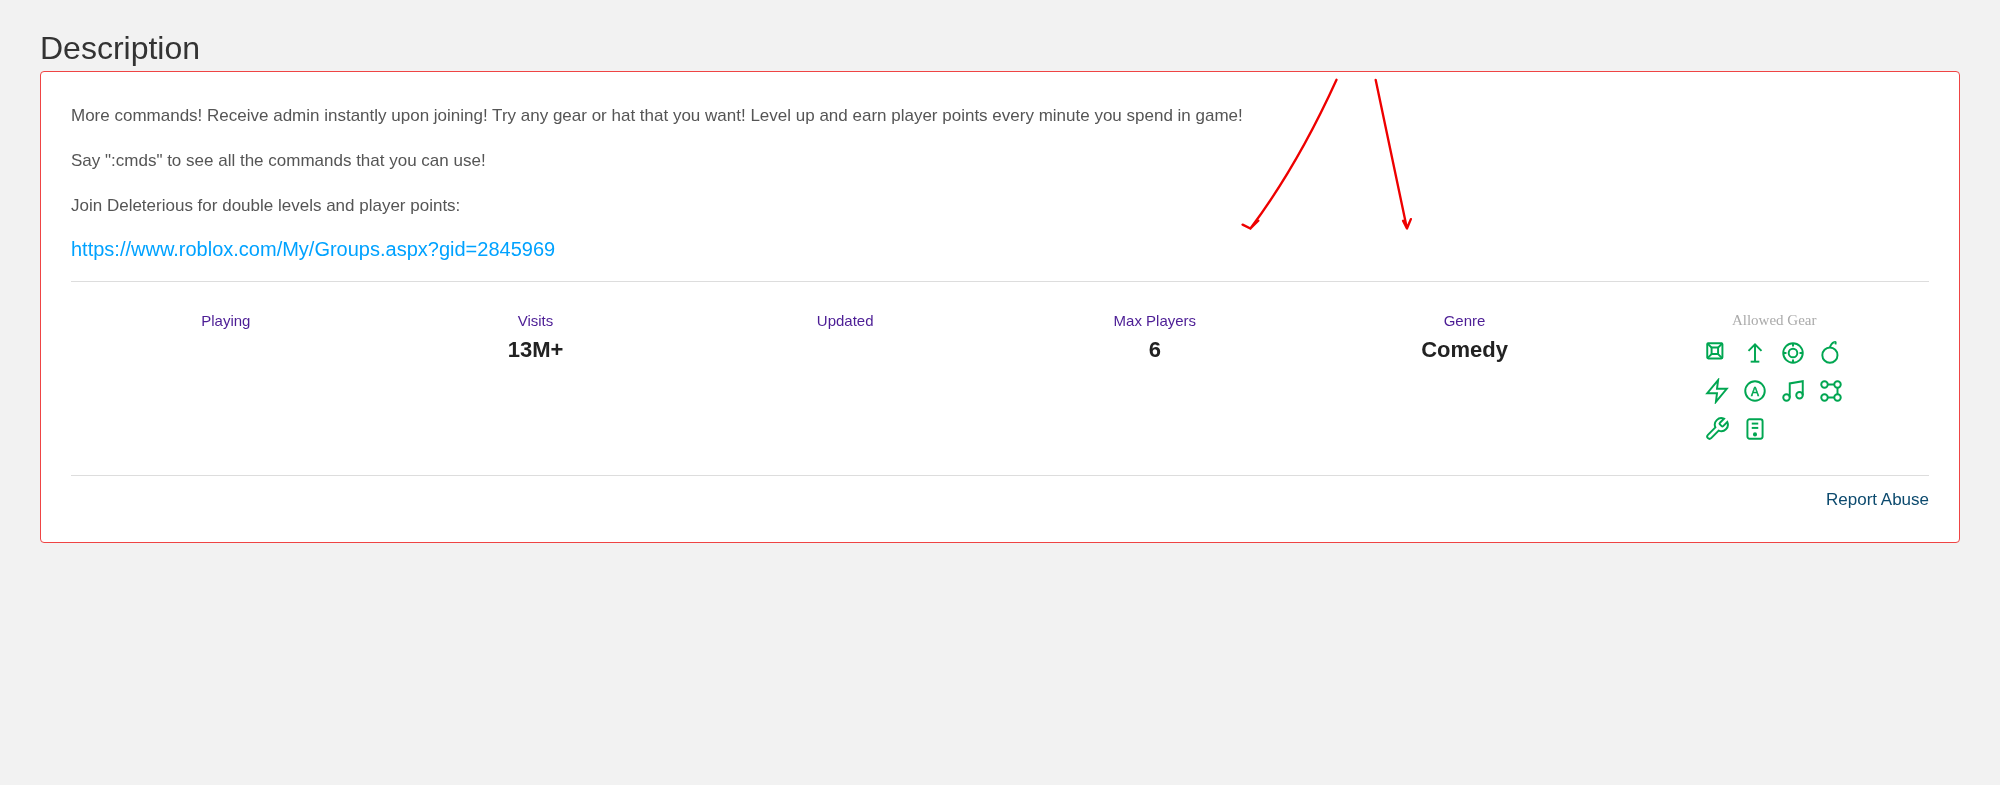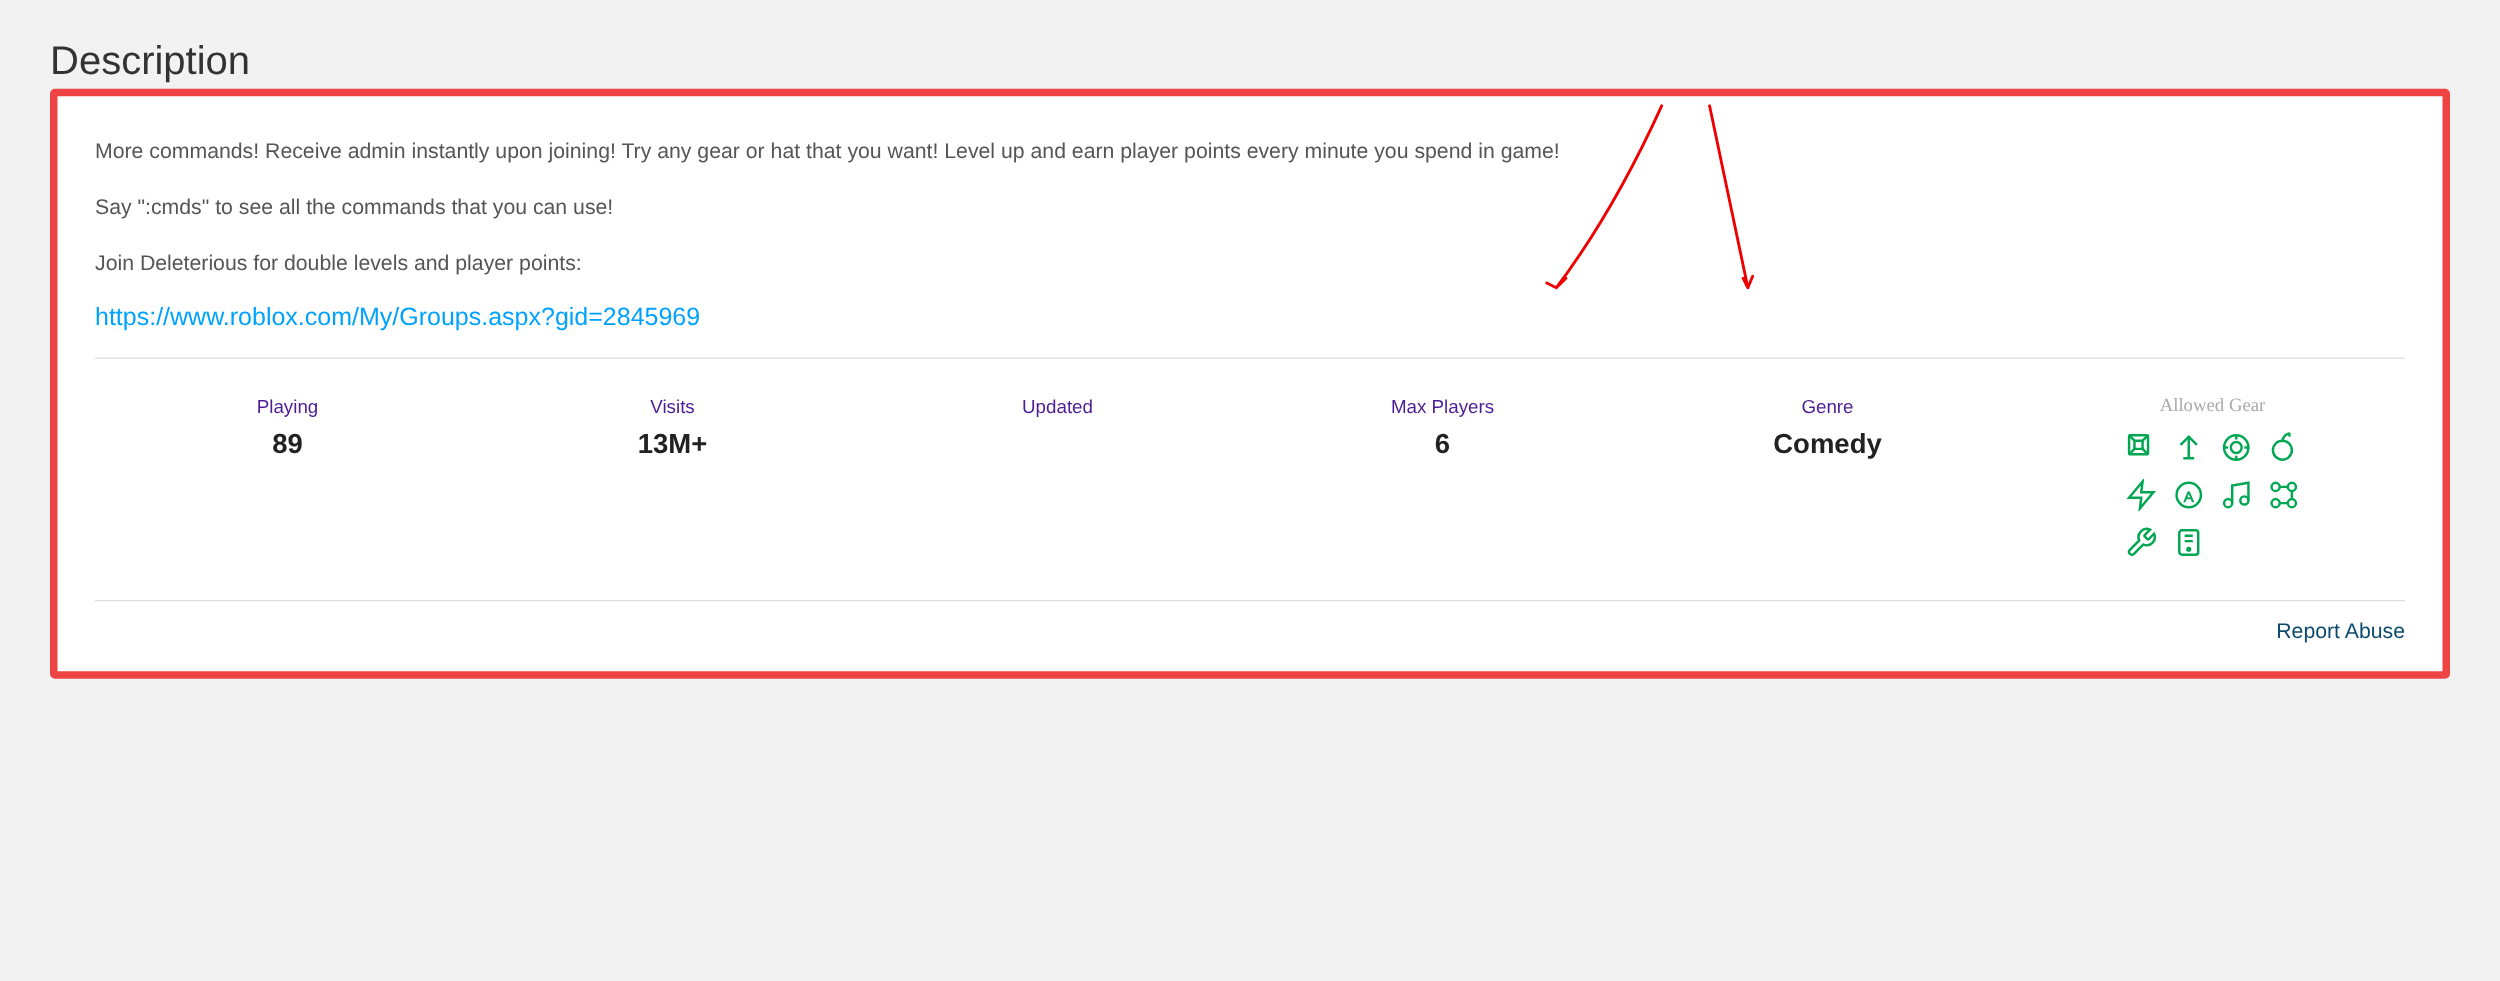--- a/index.html
+++ b/index.html
@@ -20,23 +20,23 @@
 
     .page-title {
       font-size: 32px;
       font-weight: 400;
       color: #333;
       margin-bottom: 4px;
     }
 
     .description-card {
       background: #fff;
-      border: 6px solid #ef4444;
+      border: 1px solid #ef4444;
       border-radius: 4px;
-      padding: 30px 30px 6px 30px;
+      padding: 30px 30px 16px 30px;
       position: relative;
     }
 
     .description-text {
       font-size: 17px;
       color: #555;
       line-height: 1.6;
       margin-bottom: 18px;
     }
 
@@ -163,21 +163,20 @@
     <p class="description-text">Join Deleterious for double levels and player points:</p>
     <a class="description-link" href="#">https://www.roblox.com/My/Groups.aspx?gid=2845969</a>
   </div>
 
   <hr class="divider">
 
   <div class="stats-row">
 
     <div class="stat-item">
       <div class="stat-label">Playing</div>
-      <div class="stat-value">89</div>
     </div>
 
     <div class="stat-item">
       <div class="stat-label">Visits</div>
       <div class="stat-value">13M+</div>
     </div>
 
 
     <div class="stat-item">
       <div class="stat-label">Updated</div>

